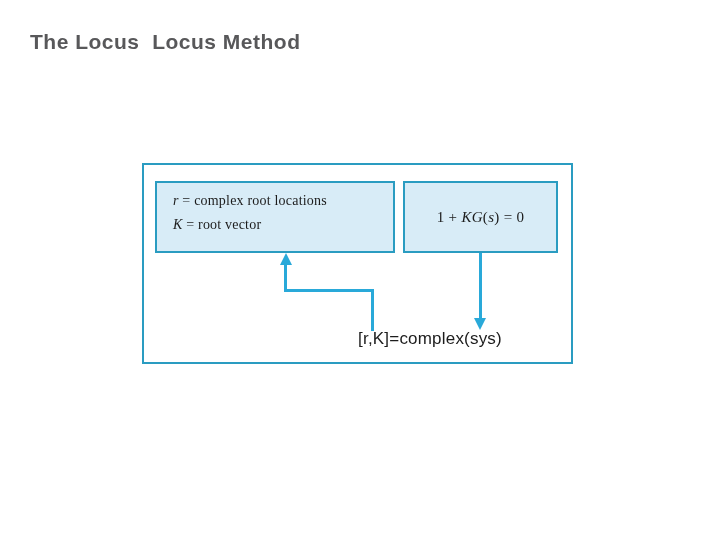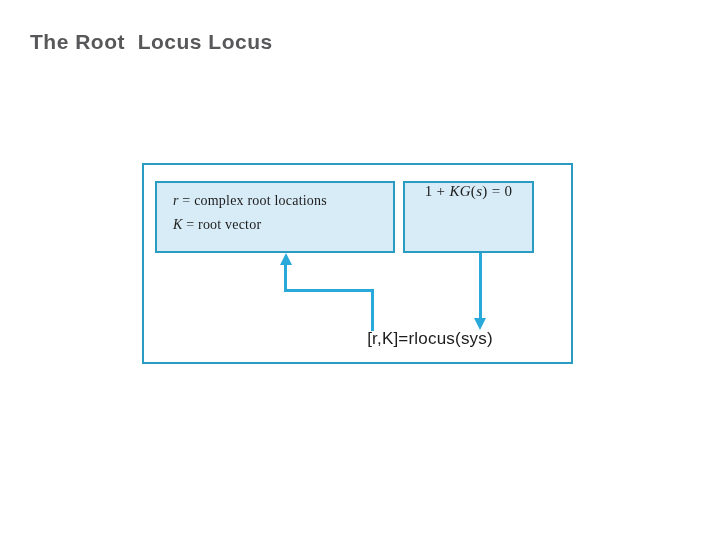--- a/index.html
+++ b/index.html
@@ -51,23 +51,24 @@
     width: 240px;
     height: 72px;
     padding: 6px 0 8px 16px;
     font-size: 14px;
     line-height: 24px;
     letter-spacing: 0.2px;
   }
   .right-box {
     left: 259px;
     top: 16px;
-    width: 131px;
+    width: 155px;
     height: 72px;
     display: flex;
+    align-items: center;
     justify-content: center;
     font-size: 15px;
     letter-spacing: 0.3px;
   }
   .seg {
     position: absolute;
     background: var(--arrow, #29a9d9);
   }
   .seg-elbow-v1 { left: 140px; top: 98px;  width: 3px;  height: 29px; }
   .seg-elbow-h  { left: 140px; top: 124px; width: 90px; height: 3px;  }
@@ -104,37 +105,37 @@
     letter-spacing: 0.2px;
     white-space: pre;
   }
   .math-var { font-style: italic; }
 </style>
 </head>
 <body>
 
 <div class="slide">
 
-  <h1 class="title">The Root  Locus Locus</h1>
+  <h1 class="title">The Locus  Locus Method</h1>
 
   <div class="frame">
 
     <div class="box left-box">
       <div><span class="math-var">r</span><span> = complex root locations</span></div>
       <div><span class="math-var">K</span><span> = root vector</span></div>
     </div>
 
     <div class="box right-box">
       <span><span>1 + </span><span class="math-var">KG</span><span>(</span><span class="math-var">s</span><span>) = 0</span></span>
     </div>
 
     <div class="arrowhead up"></div>
     <div class="seg seg-elbow-v1"></div>
     <div class="seg seg-elbow-h"></div>
     <div class="seg seg-elbow-v2"></div>
 
     <div class="seg seg-right-v"></div>
     <div class="arrowhead down"></div>
 
-    <div class="command">[r,K]=rlocus(sys)</div>
+    <div class="command">[r,K]=complex(sys)</div>
   </div>
 
 </div>
 
 </body></html>

